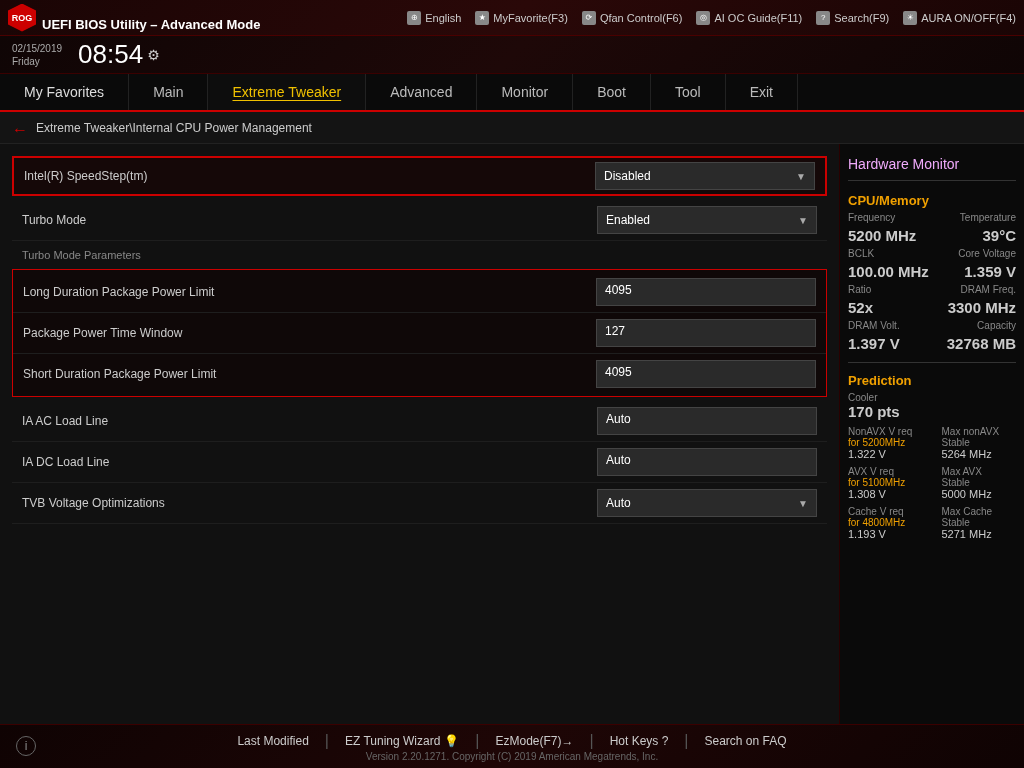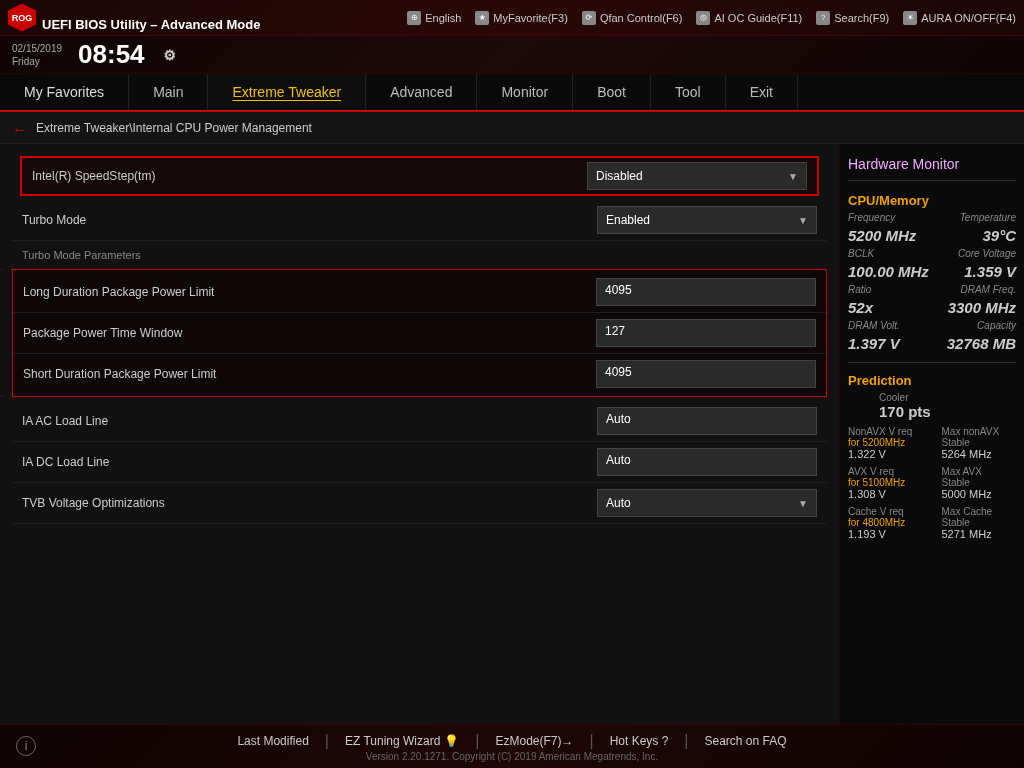--- a/index.html
+++ b/index.html
@@ -77,25 +77,25 @@
       gap: 16px;
       border-bottom: 1px solid #3a0000;
     }
     .clock-date {
       font-size: 10px;
       color: #aaa;
       line-height: 1.3;
     }
     .clock-time {
       font-size: 26px;
-      font-weight: bold;
+      font-weight: normal;
       color: #fff;
       display: flex;
       align-items: center;
-      gap: 19px;
+      gap: 4px;
     }
     .gear-icon {
       font-size: 14px;
       color: #ccc;
     }
 
     
     .nav-tabs {
       background: #0a0a0a;
       height: 38px;
@@ -219,21 +219,21 @@
       border-bottom: 1px solid #1e1e1e;
       border-left: none;
       border-right: none;
       border-top: none;
     }
     .group-box .setting-row:last-child { border-bottom: none; }
 
     
     .highlight-row {
       border: 2px solid #cc0000;
-      margin: 4px 8px;
+      margin: 4px 0;
       padding: 4px 10px;
       display: flex;
       align-items: center;
       min-height: 36px;
       background: #150808;
     }
 
     
     .sidebar {
       width: 185px;
@@ -250,21 +250,20 @@
       border-bottom: 1px solid #333;
       margin-bottom: 8px;
     }
     .stat-group {
       margin-bottom: 10px;
     }
     .stat-row {
       display: flex;
       justify-content: space-between;
       margin-bottom: 4px;
-      font-style: italic;
     }
     .stat-label {
       color: #888;
       font-size: 10px;
     }
     .stat-value {
       color: #ccc;
       font-size: 15px;
       font-weight: bold;
     }
@@ -274,21 +273,20 @@
       margin: 6px 0;
     }
     .sidebar-section-title {
       color: #f0a000;
       font-size: 13px;
       font-weight: bold;
       padding: 4px 0;
     }
     .prediction-row {
       margin-bottom: 6px;
-      margin-left: 31px;
     }
     .pred-label {
       color: #888;
       font-size: 10px;
     }
     .pred-value {
       color: #ccc;
       font-size: 11px;
     }
     .pred-freq {

